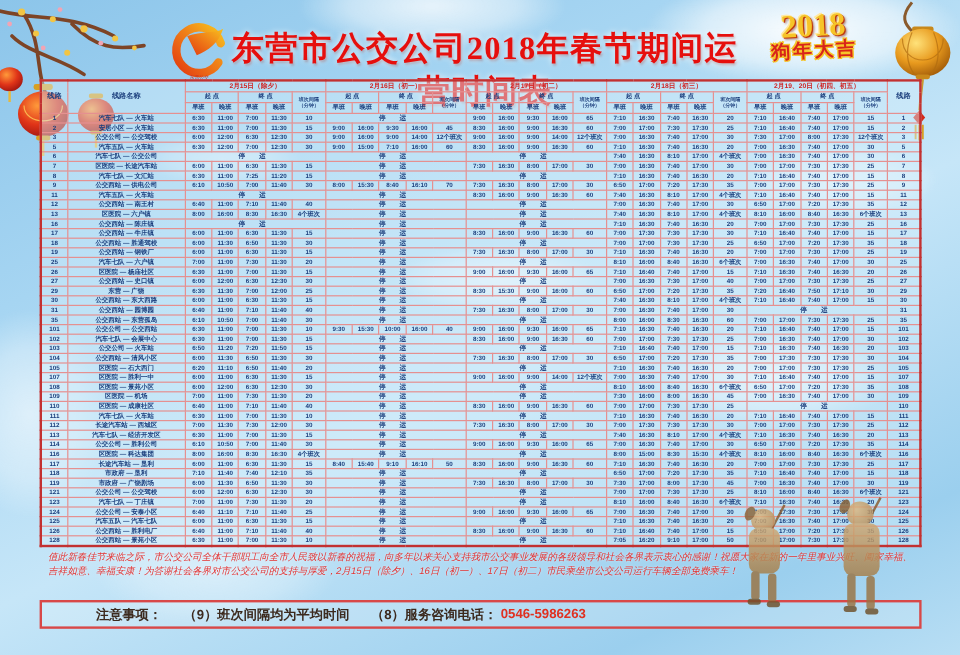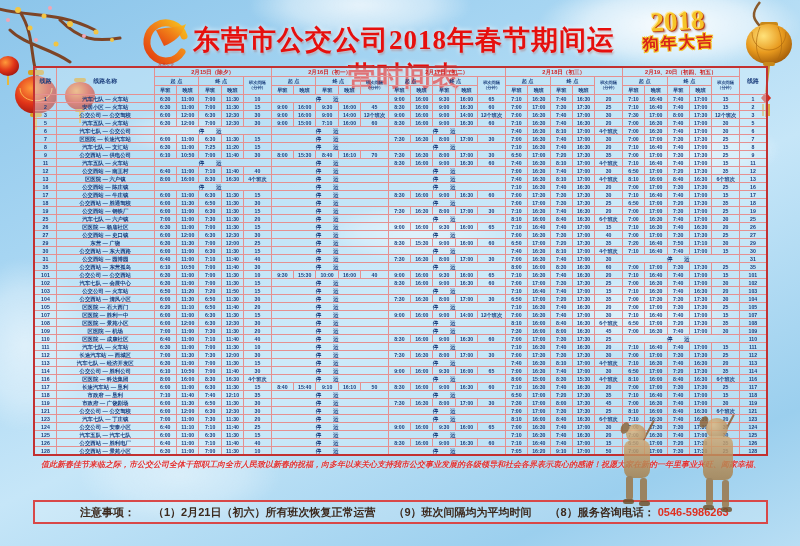--- a/index.html
+++ b/index.html
@@ -23,21 +23,21 @@
     background:rgba(216,239,251,.45);border:2px solid #c23131;}
   table.sch th,table.sch td{border:1px solid #e59090;padding:0;margin:0;text-align:center;vertical-align:middle;
     color:#1c3f7d;font-size:5.2px;line-height:6px;height:7px;font-weight:bold;overflow:hidden;white-space:nowrap;}
   table.sch thead th{height:8px;}
   table.sch thead .date{color:#d02424;font-size:5.6px;}
   table.sch .hdr-big{font-size:6px;}
   table.sch .iv div{font-size:4.2px;line-height:4.4px;}
   table.sch td.nm{font-size:5.4px;}
   table.sch td.stop{letter-spacing:5px;font-size:5.6px;}
   
-  .msg{position:absolute;left:40px;top:459px;width:722px;text-align:center;color:#e23333;font-weight:bold;
+  .msg{position:absolute;left:40px;top:459px;width:722px;color:#e23333;font-weight:normal;
     font-style:italic;font-size:8px;line-height:11px;text-shadow:0 0 2px rgba(255,255,255,.7);}
   
   .notes{position:absolute;left:33px;top:500px;width:731px;height:20px;border:2px solid #d84848;
     background:rgba(255,255,255,.18);display:flex;align-items:center;font-size:11px;font-weight:bold;color:#3c2a1e;}
   .notes span{margin-left:18px;white-space:nowrap;}
   .notes .lbl{margin-left:45px;}
   .notes .phone{margin-left:3px;color:#e03020;}
   
   .deco{position:absolute;pointer-events:none;}
   .dog{position:absolute;opacity:.82;pointer-events:none;}
@@ -1327,25 +1327,25 @@
           <td>7:30</td>
           <td>17:30</td>
           <td>25</td>
           <td>128</td>
         </tr>
       </tbody>
     </table>
 
   <div class="msg">
     <div>值此新春佳节来临之际，市公交公司全体干部职工向全市人民致以新春的祝福，向多年以来关心支持我市公交事业发展的各级领导和社会各界表示衷心的感谢！祝愿大家在新的一年里事业兴旺、阖家幸福、</div>
+    <div>吉祥如意、幸福安康！为答谢社会各界对市公交公司的支持与厚爱，2月15日（除夕）、16日（初一）、17日（初二）市民乘坐市公交公司运行车辆全部免费乘车！</div>
   </div>
 
   <div class="notes">
     <span class="lbl">注意事项：</span>
-    <span>（1）2月21日（初六）所有班次恢复正常运营</span>
     <span>（9）班次间隔均为平均时间</span>
     <span>（8）服务咨询电话：</span>
     <span class="phone">0546-5986263</span>
   </div>
 
   <div class="dog" style="left:612px;top:422px;width:60px;height:110px;">
     <div class="pole" style="left:30px;top:-4px;"></div>
     <div class="head" style="left:14px;top:2px;"></div>
     <div class="ear" style="left:9px;top:0;"></div>
     <div class="body" style="left:12px;top:18px;width:26px;height:38px;"></div>

